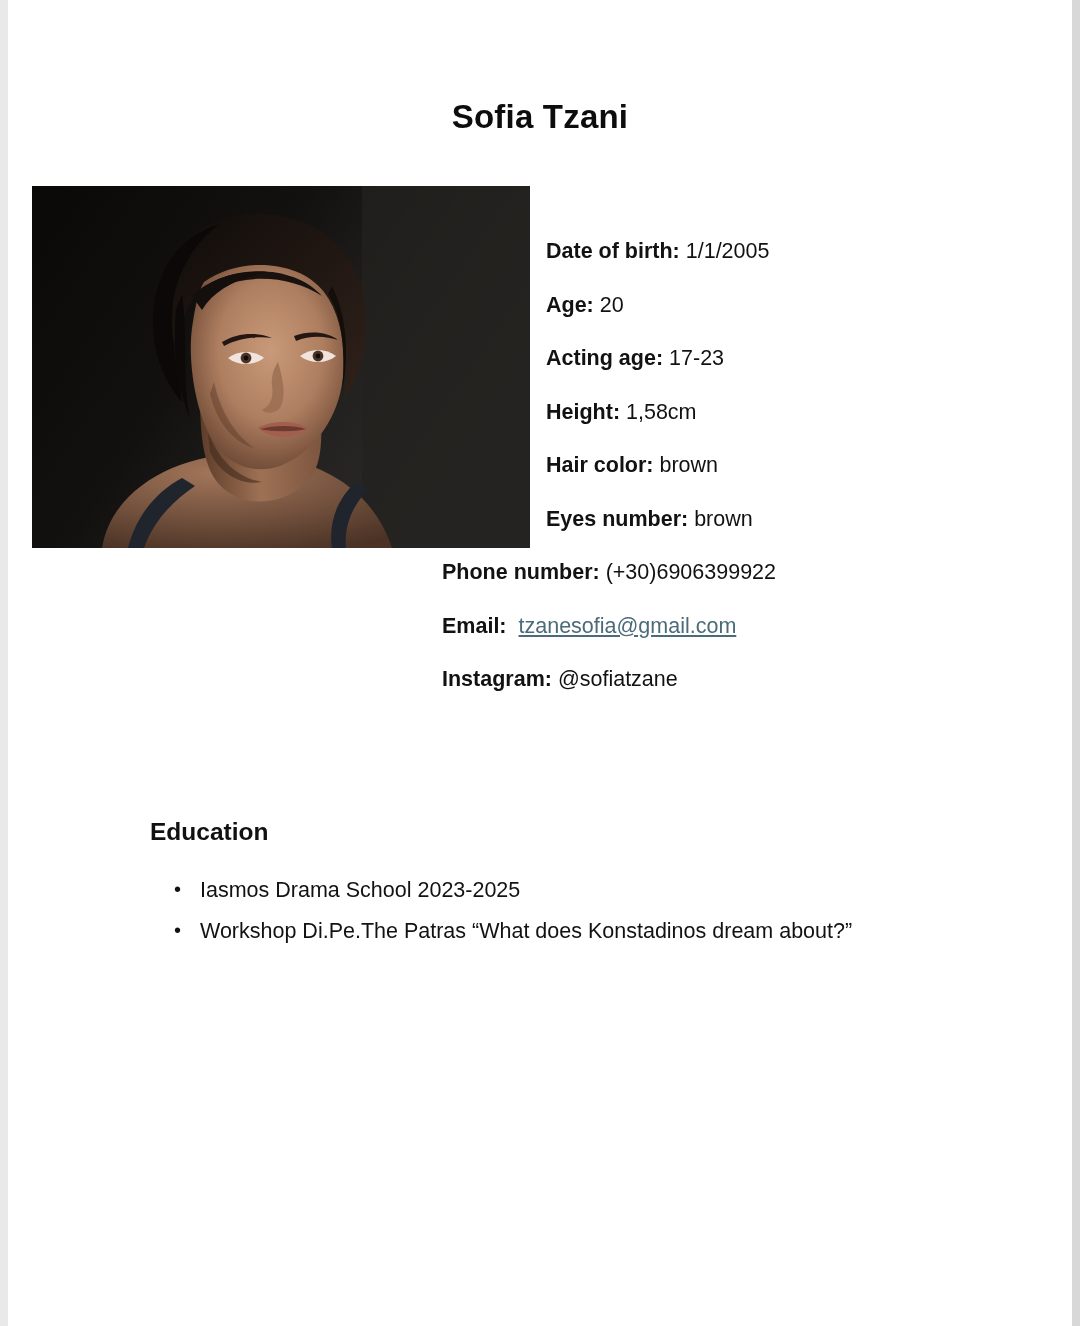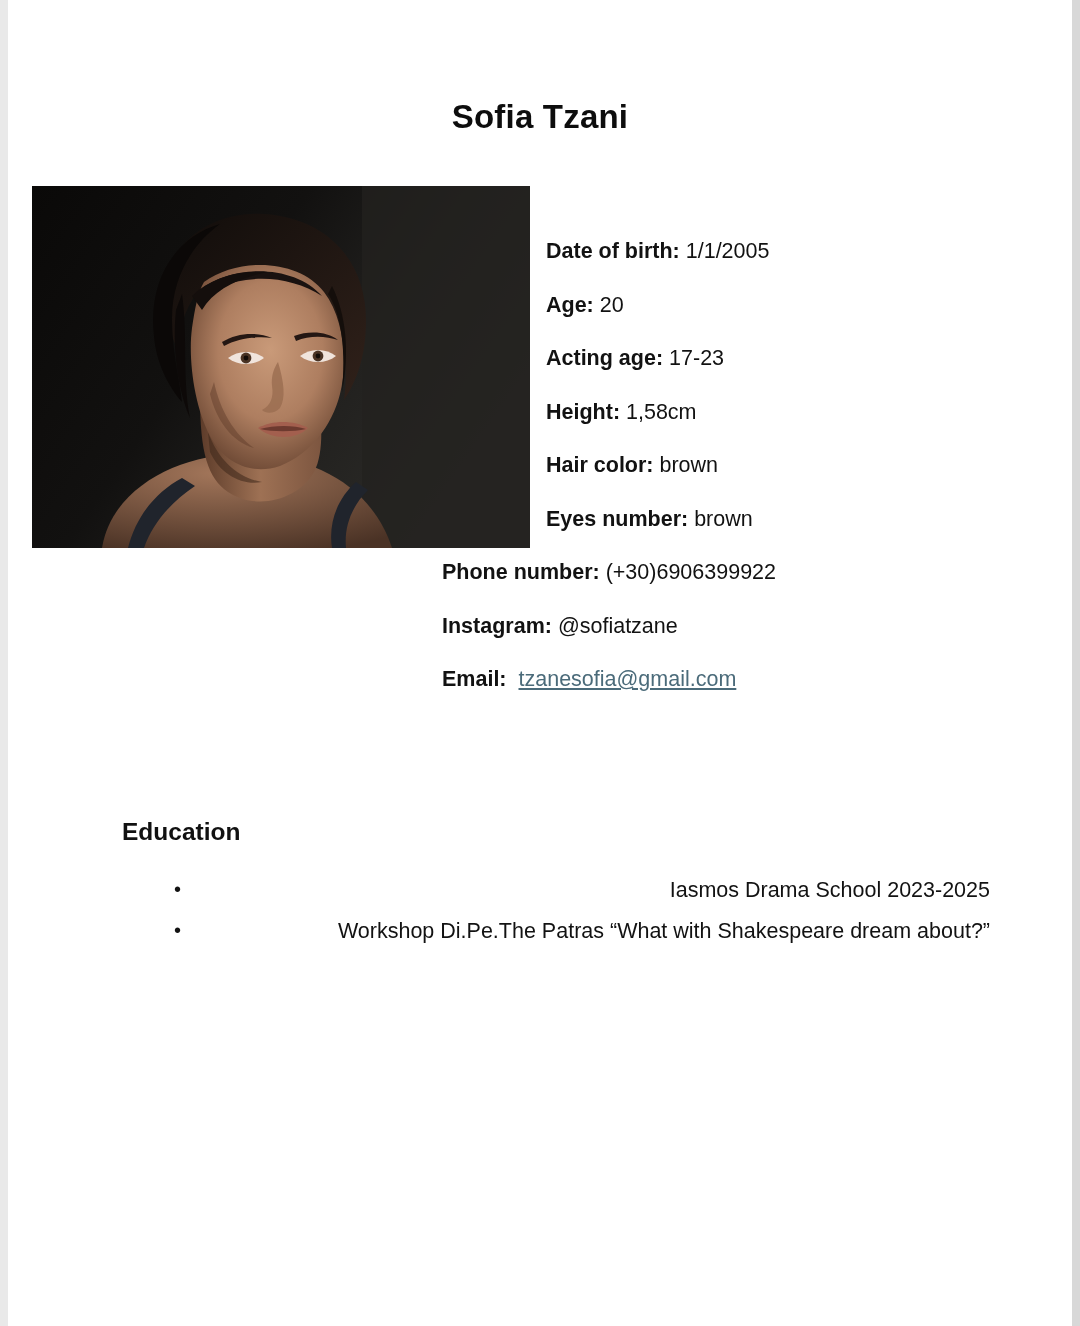--- a/index.html
+++ b/index.html
@@ -92,38 +92,37 @@
   .facts .val {
     font-weight: normal;
   }
   .facts a.email-link {
     color: #4b6b7a;
     text-decoration: underline;
   }
 
   .section-heading {
     position: absolute;
-    left: 114px;
+    left: 142px;
     top: 818px;
     font-size: 24.5px;
     font-weight: bold;
     color: #111111;
   }
   ul.edu-list {
     position: absolute;
     left: 126px;
     top: 870px;
     width: 820px;
     margin: 0;
     padding: 0 0 0 36px;
     list-style: none;
     font-size: 21.5px;
     color: #121212;
     line-height: 41px;
-    text-align: right;
   }
   ul.edu-list li {
     position: relative;
     padding-left: 30px;
     margin: 0 0 0 0;
   }
   ul.edu-list li::before {
     content: "\2022";
     position: absolute;
     left: 4px;
@@ -227,29 +226,29 @@
     </div>
     <div class="row r-hair">
       <span class="lbl">Hair color:</span><span class="val"> brown</span>
     </div>
     <div class="row r-eyes">
       <span class="lbl">Eyes number:</span><span class="val"> brown</span>
     </div>
     <div class="row r-phone">
       <span class="lbl">Phone number:</span><span class="val"> (+30)6906399922</span>
     </div>
-    <div class="row r-instagram">
-      <span class="lbl">Instagram:</span><span class="val"> @sofiatzane</span>
-    </div>
     <div class="row r-email">
       <span class="lbl">Email:</span>
       <span class="val">&nbsp;<a class="email-link" href="#">tzanesofia@gmail.com</a></span>
     </div>
+    <div class="row r-instagram">
+      <span class="lbl">Instagram:</span><span class="val"> @sofiatzane</span>
+    </div>
   </div>
 
   <div class="section-heading">Education</div>
 
   <ul class="edu-list">
     <li>Iasmos Drama School 2023-2025</li>
-    <li>Workshop Di.Pe.The Patras “What with Shakespeare dream about?”</li>
+    <li>Workshop Di.Pe.The Patras “What does Konstadinos dream about?”</li>
   </ul>
 
 </div>
 
 </body></html>

